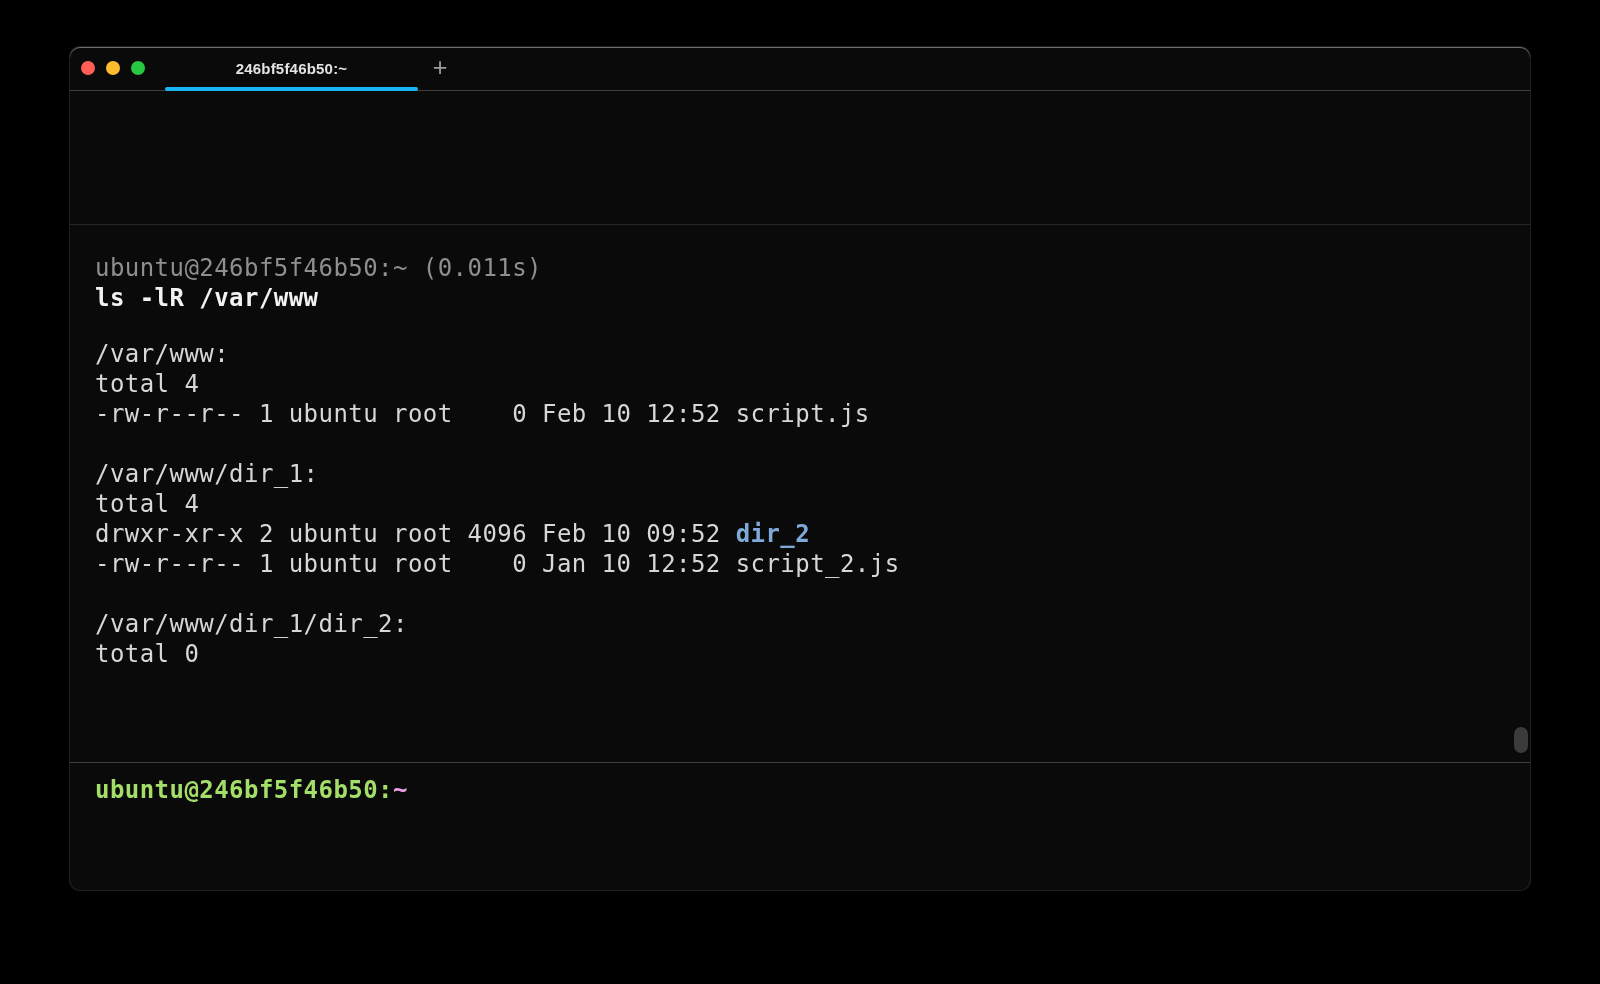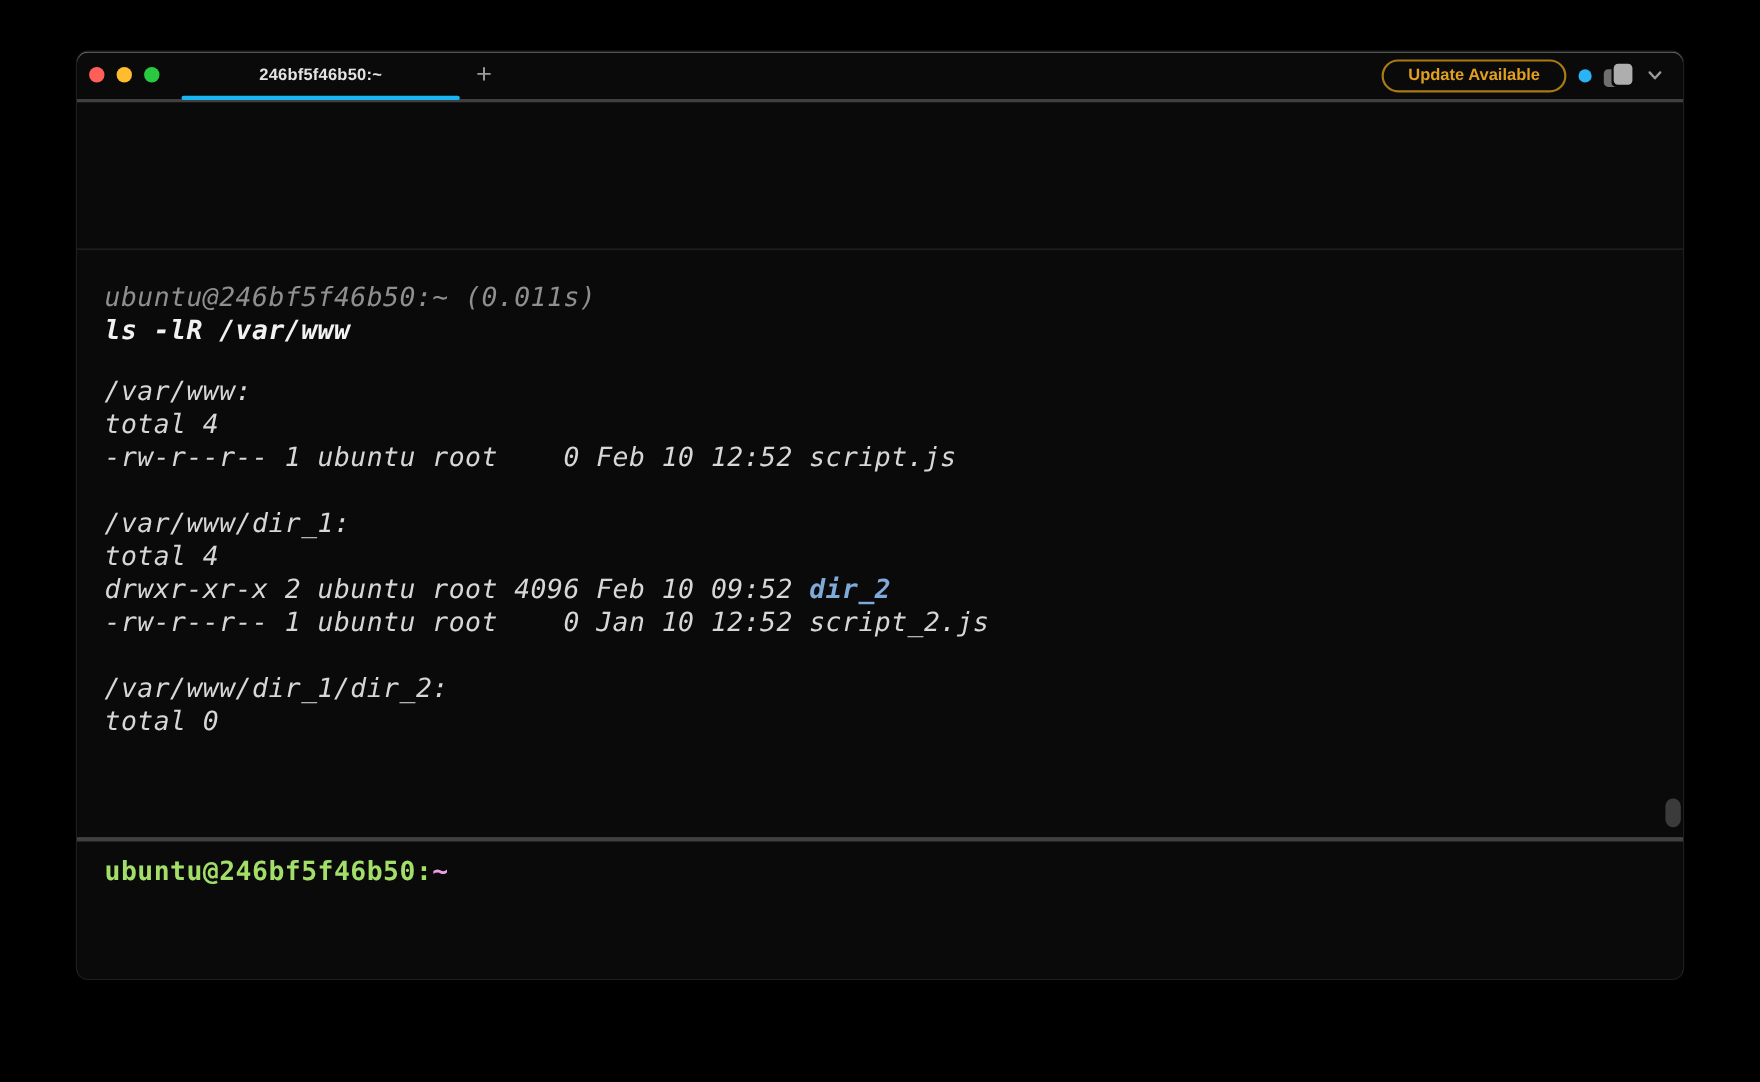--- a/index.html
+++ b/index.html
@@ -7,21 +7,21 @@
     width:1600px;height:984px;background:#000;position:relative;overflow:hidden;
     font-family:"Liberation Sans",sans-serif;
   }
   .window{
     position:absolute;left:70px;top:47px;width:1460px;height:843px;
     background:#0a0a0a;border-radius:10px;
     box-shadow:0 0 0 1px rgba(255,255,255,0.12), inset 0 1px 0 rgba(255,255,255,0.40), 0 30px 70px rgba(0,0,0,0.9);
     display:flex;flex-direction:column;box-sizing:border-box;overflow:hidden;
   }
   
-  .titlebar{position:relative;height:43px;flex:0 0 43px;border-bottom:3px solid #404040;}
+  .titlebar{position:relative;height:43px;flex:0 0 43px;border-bottom:1px solid #404040;}
   .traffic{position:absolute;left:11px;top:14px;display:flex;gap:11px;}
   .tl{width:14px;height:14px;border-radius:50%;display:inline-block;}
   .tl.red{background:var(--traffic-red);}
   .tl.yellow{background:var(--traffic-yellow);}
   .tl.green{background:var(--traffic-green);}
   .tab{position:absolute;left:95px;width:253px;top:0;height:43px;
     display:flex;align-items:center;justify-content:center;}
   .tab-title{color:#e3e3e3;font-size:15px;font-weight:700;letter-spacing:0.2px;}
   .tab-underline{position:absolute;left:0;right:0;bottom:-1px;height:4px;border-radius:2px;
     background:var(--tab-accent);}
@@ -35,22 +35,22 @@
     font-size:15px;font-weight:700;line-height:26px;cursor:pointer;
   }
   .blue-dot{width:12px;height:12px;border-radius:50%;background:var(--notification-blue);display:inline-block;}
   .panes{position:relative;width:28px;height:24px;display:inline-block;}
   .p-back{position:absolute;left:0;bottom:2px;width:16px;height:16px;background:#6f6f6f;border-radius:4px;}
   .p-front{position:absolute;left:9px;top:1px;width:17px;height:19px;background:#aeaeae;border-radius:4px;
     box-shadow:-2px 2px 0 0 #0a0a0a;}
   .chev{display:inline-flex;align-items:center;}
   
   .prev-block{flex:0 0 133px;border-bottom:1px solid #272727;}
-  .block{flex:0 0 538px;border-bottom:4px solid #404040;position:relative;
-    padding:28px 25px 0 25px;box-sizing:border-box;font-style:italic;}
+  .block{flex:0 0 538px;border-bottom:1px solid #404040;position:relative;
+    padding:28px 25px 0 25px;box-sizing:border-box;}
   .prompt-block{flex:1 1 auto;padding:12px 25px;box-sizing:border-box;}
   .tline{
     font-family:"DejaVu Sans Mono","Liberation Mono",monospace;
     font-size:24px;line-height:30px;min-height:30px;white-space:pre;
     letter-spacing:0.45px;color:#d7d7d7;
   }
   .ctx{color:#8f8f8f;}
   .cmd{color:#f2f2f2;font-weight:700;}
   .out{margin-top:26px;}
   .out span.dir{color:var(--dir-blue);font-weight:700;}
@@ -71,33 +71,20 @@
       <span class="tl green"></span>
     </div>
 
     <div class="tab">
       <span class="tab-title">246bf5f46b50:~</span>
       <span class="tab-underline"></span>
     </div>
 
     <div class="newtab">+</div>
 
-    <div class="tb-right">
-      <button class="update-pill">Update Available</button>
-      <span class="blue-dot"></span>
-      <span class="panes">
-        <span class="p-back"></span>
-        <span class="p-front"></span>
-      </span>
-      <span class="chev">
-        <svg width="15" height="15" viewBox="0 0 14 14">
-          <polyline points="2.5,4.5 7,9.5 11.5,4.5" fill="none" stroke="#9a9a9a" stroke-width="2" stroke-linecap="round" stroke-linejoin="round"></polyline>
-        </svg>
-      </span>
-    </div>
   </div>
 
   <div class="prev-block"></div>
 
   <div class="block">
     <div class="tline ctx">ubuntu@246bf5f46b50:~ (0.011s)</div>
     <div class="tline cmd">ls -lR /var/www</div>
     <div class="out">
         <div class="tline"><span>/var/www:</span></div>
         <div class="tline"><span>total 4</span></div>

